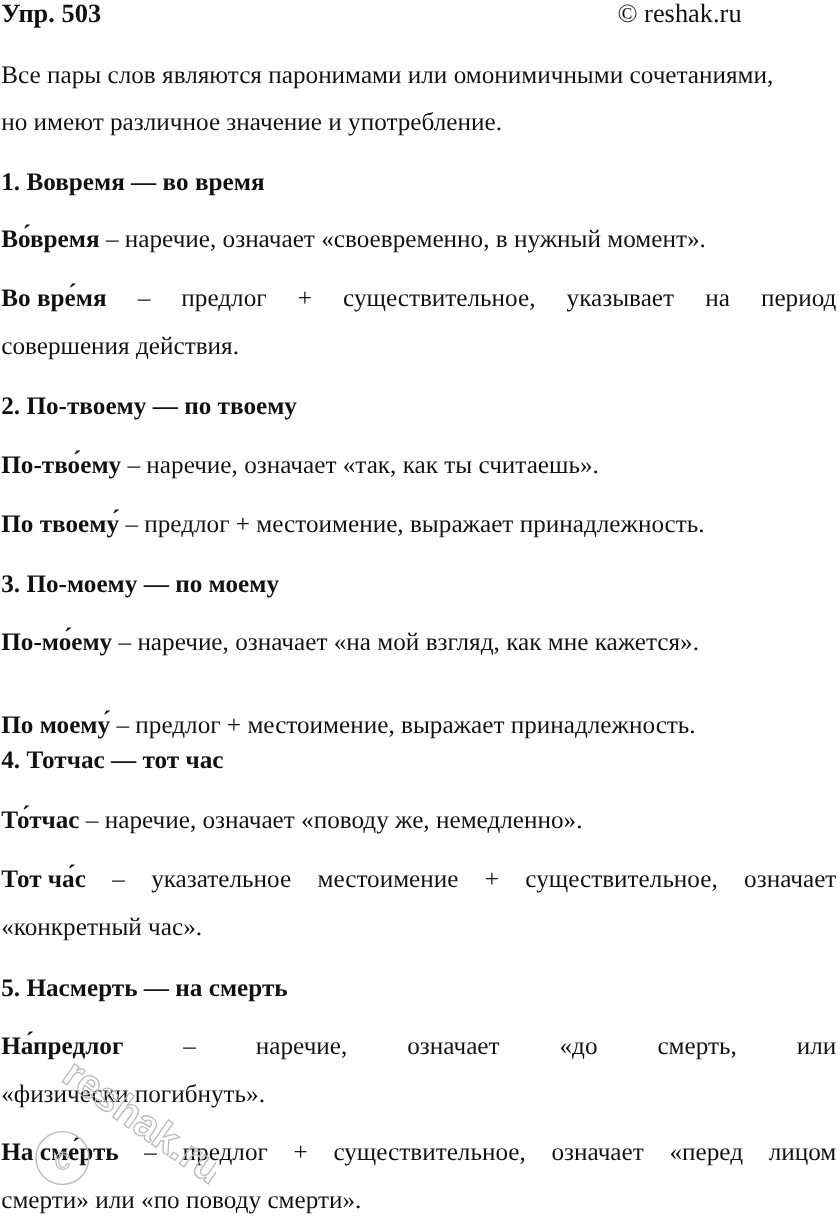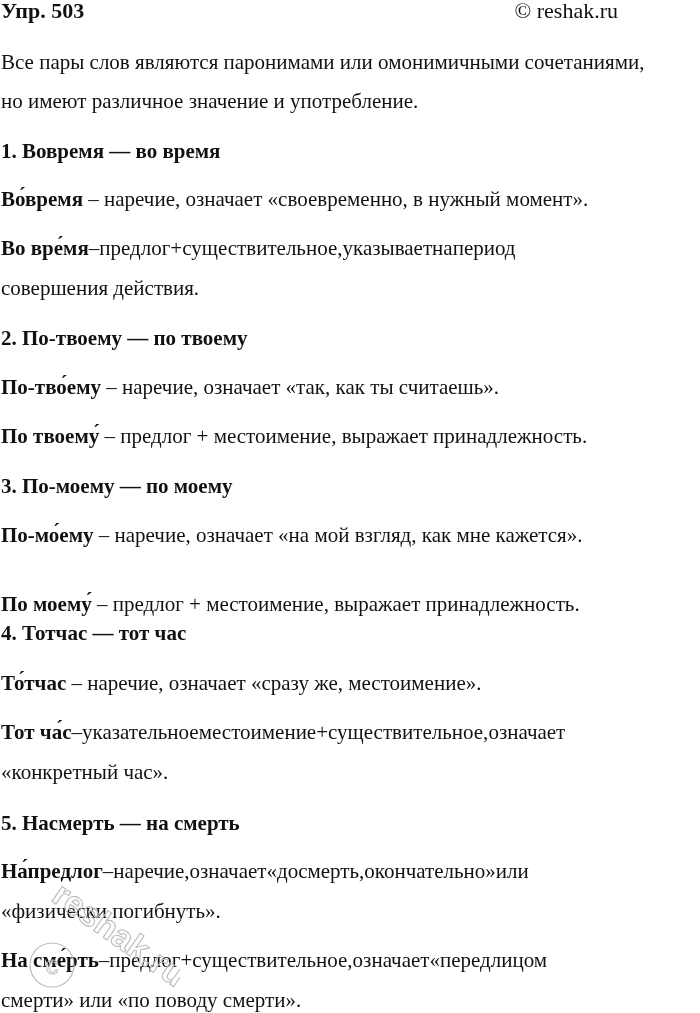--- a/index.html
+++ b/index.html
@@ -5,21 +5,21 @@
   html, body { margin: 0; padding: 0; background: #ffffff; }
   body {
     width: 700px; height: 1013px; position: relative; overflow: hidden;
     font-family: "Liberation Serif", serif; color: #111111; font-size: 21px;
   }
   .page { position: absolute; left: 0; top: 0; width: 700px; }
   .header { position: absolute; left: 0; top: 0; width: 620px; height: 30px; }
   .title { position: absolute; left: 1px; top: -2px; font-weight: bold; font-size: 22px; }
   .copyright { position: absolute; right: 2px; top: -2px; font-size: 22px; }
   .line { position: absolute; left: 1px; width: 696px; white-space: nowrap; line-height: 24px; }
-  .justify { display: flex; }
+  .justify { display: flex; justify-content: space-between; }
   .b { font-weight: bold; }
   .h { font-weight: bold; }
   .watermark {
     position: absolute; left: 10px; top: 870px; width: 170px; height: 130px;
     pointer-events: none;
   }
 </style>
 </head>
 <body>
 
@@ -66,42 +66,41 @@
     <span>– наречие, означает «на мой взгляд, как мне кажется».</span>
   </div>
   <div class="line" style="top:592px">
     <span class="b">По моему́</span>
     <span>– предлог + местоимение, выражает принадлежность.</span>
   </div>
 
   <div class="line h" style="top:621px">4. Тотчас — тот час</div>
   <div class="line" style="top:671px">
     <span class="b">То́тчас</span>
-    <span>– наречие, означает «сразу же, местоимение».</span>
+    <span>– наречие, означает «поводу же, немедленно».</span>
   </div>
   <div class="line justify" style="top:720px">
     <span class="b">Тот ча́с</span>
     <span>–</span>
     <span>указательное</span>
     <span>местоимение</span>
     <span>+</span>
     <span>существительное,</span>
     <span>означает</span>
   </div>
   <div class="line" style="top:760px">«конкретный час».</div>
 
   <div class="line h" style="top:811px">5. Насмерть — на смерть</div>
   <div class="line justify" style="top:859px">
     <span class="b">На́предлог</span>
     <span>–</span>
     <span>наречие,</span>
     <span>означает</span>
     <span>«до</span>
     <span>смерть,</span>
-    <span>окончательно»</span>
     <span>или</span>
   </div>
   <div class="line" style="top:899px">«физически погибнуть».</div>
   <div class="line justify" style="top:948px">
     <span class="b">На сме́рть</span>
     <span>–</span>
     <span>предлог</span>
     <span>+</span>
     <span>существительное,</span>
     <span>означает</span>

